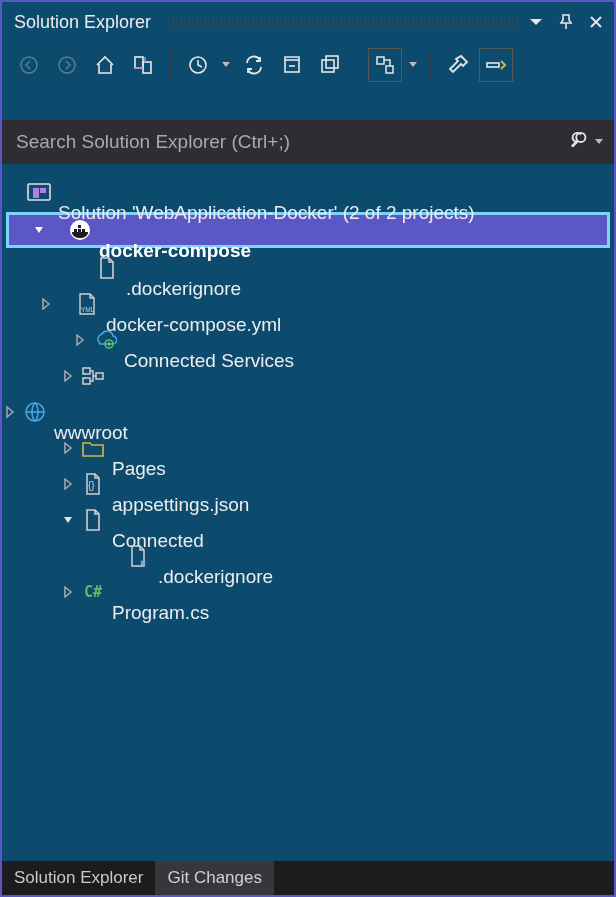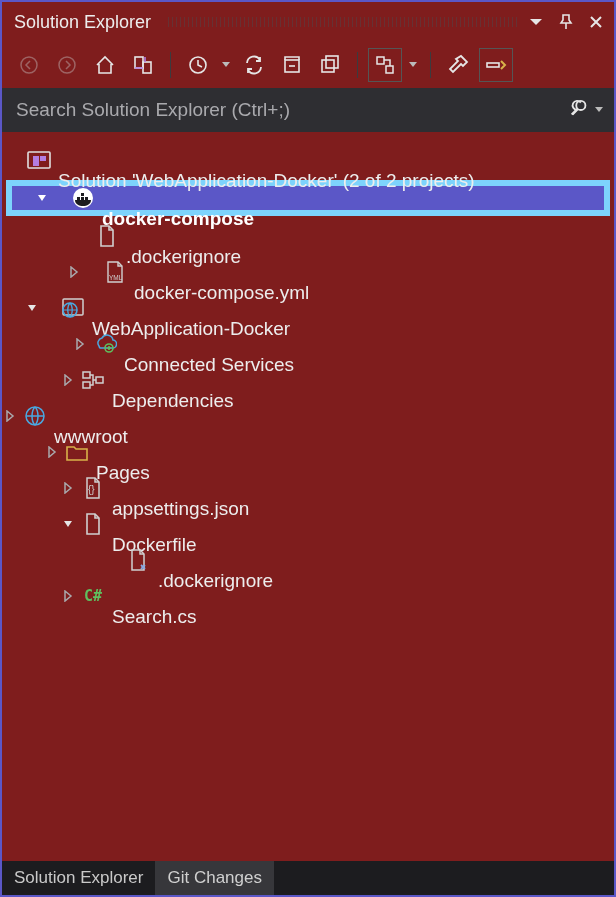--- a/index.html
+++ b/index.html
@@ -4,21 +4,21 @@
 <style>
   * { box-sizing: border-box; margin: 0; padding: 0; }
   html, body { width: 616px; height: 897px; overflow: hidden; }
   body {
     font-family: "Segoe UI", Arial, sans-serif;
     background: #ffffff;
   }
   .panel {
     width: 616px;
     height: 897px;
-    background: #7f1d1d;
+    background: #0c4a6e;
     border: 2px solid #5b57c7;
     display: flex;
     flex-direction: column;
     color: #ededed;
   }
   .titlebar {
     display: flex;
     align-items: center;
     height: 40px;
     padding: 0 8px 0 12px;
@@ -52,20 +52,21 @@
   .tdrop {
     width: 14px; display:flex; align-items:center; justify-content:center; color:#bbb;
   }
   .tsep {
     width: 1px; height: 26px; background: #3b3b3f; margin: 0 6px;
   }
   .searchbar {
     display: flex; align-items: center; height: 44px;
     background: #2e2e32;
     padding: 0 10px 0 14px;
+    margin-top: 32px;
   }
   .searchbar input {
     flex: 1;
     background: transparent; border: 0; outline: 0;
     color: #c9c9c9; font-size: 19px;
     font-family: inherit;
   }
   .searchbar input::placeholder { color: #a9a9ad; }
   .searchbar .mag { color: #e6e6e6; display:flex; align-items:center; }
   .tree {
@@ -85,21 +86,21 @@
     display: flex; align-items: center; justify-content: center;
     margin-right: 4px;
   }
   .row .iconslot {
     width: 26px; height: 26px;
     display: flex; align-items: center; justify-content: center;
     margin-right: 6px;
   }
   .row.selected {
     background: #5b57c7;
-    border: 6px solid #7dd3fc;
+    border: 3px solid #7dd3fc;
     color: #ffffff;
     font-weight: 600;
   }
   .row.selected .label { color: #ffffff; }
   .label { color: #ededed; margin-top: 42px; }
   .bottomtabs {
     display: flex;
     height: 34px;
     background: #1c1c1f;
   }
@@ -276,53 +277,37 @@
     <div class="row" style="padding-left:92px">
       <span class="iconslot">
         <svg width="18" height="22" viewBox="0 0 18 22" fill="none" stroke="#d0d0d0" stroke-width="1.6">
             <path d="M3 1h8l4 4v16H3z"></path>
             <path d="M11 1v4h4"></path>
           </svg>
       </span>
       <span class="label">.dockerignore</span>
     </div>
 
-    <div class="row" style="padding-left:64px">
+    <div class="row" style="padding-left:36px">
       <span class="arrow">
         <svg viewBox="0 0 12 12">
             <path d="M3 1 L9 6 L3 11 Z" fill="none" stroke="#a9a9ad" stroke-width="1.5"></path>
           </svg>
       </span>
       <span style="width:16px"></span>
       <span class="iconslot">
         <svg width="20" height="22" viewBox="0 0 20 22" fill="none" stroke="#d0d0d0" stroke-width="1.4">
           <path d="M3 1h10l4 4v16H3z"></path>
             <path d="M13 1v4h4"></path>
           <text x="4" y="19" font-size="6.5" fill="#d0d0d0" stroke="none" font-family="Arial">YML</text>
         </svg>
       </span>
       <span class="label">docker-compose.yml</span>
     </div>
 
-    <div class="row" style="padding-left:22px">
-      <span class="arrow">
-        <svg viewBox="0 0 12 12">
-            <path d="M2 3 L10 3 L6 9 Z" fill="#e6e6e6"></path>
-          </svg>
-      </span>
-      <span style="width:16px"></span>
-      <span class="iconslot">
-        <svg width="24" height="22" viewBox="0 0 24 22" fill="none">
-          <rect x="2" y="2" width="20" height="16" rx="1" stroke="#d0d0d0" stroke-width="1.5"></rect>
-          <circle cx="9" cy="13" r="7" fill="none" stroke="#4aa8e0" stroke-width="1.6"></circle>
-          <path d="M2 13h14M9 6c3 3 3 11 0 14M9 6c-3 3-3 11 0 14" stroke="#4aa8e0" stroke-width="1.2"></path>
-        </svg>
-      </span>
-      <span class="label">WebApplication-Docker</span>
-    </div>
 
     <div class="row" style="padding-left:70px">
       <span class="arrow">
         <svg viewBox="0 0 12 12">
             <path d="M3 1 L9 6 L3 11 Z" fill="none" stroke="#a9a9ad" stroke-width="1.5"></path>
           </svg>
       </span>
       <span class="iconslot">
         <svg width="24" height="20" viewBox="0 0 24 20" fill="none">
           <path d="M6 12a5 5 0 0 1 3-8 6 6 0 0 1 11 2 4 4 0 0 1-1 8H7a4 4 0 0 1-1-2z" stroke="#4aa8e0" stroke-width="1.5"></path>
@@ -340,40 +325,39 @@
           </svg>
       </span>
       <span class="iconslot">
         <svg width="24" height="20" viewBox="0 0 24 20" fill="none" stroke="#d0d0d0" stroke-width="1.5">
           <rect x="2" y="2" width="7" height="6"></rect>
             <rect x="2" y="12" width="7" height="6"></rect>
             <rect x="15" y="7" width="7" height="6"></rect>
           <path d="M9 5h3v10H9M12 10h3"></path>
         </svg>
       </span>
-      <span class="label">Dependencies</span>
     </div>
 
 
     <div class="row" style="">
       <span class="arrow">
         <svg viewBox="0 0 12 12">
             <path d="M3 1 L9 6 L3 11 Z" fill="none" stroke="#a9a9ad" stroke-width="1.5"></path>
           </svg>
       </span>
       <span class="iconslot">
         <svg width="22" height="22" viewBox="0 0 22 22" fill="none" stroke="#4aa8e0" stroke-width="1.5">
           <circle cx="11" cy="11" r="9"></circle>
             <path d="M2 11h18M11 2c4 4 4 14 0 18M11 2c-4 4-4 14 0 18"></path>
         </svg>
       </span>
       <span class="label">wwwroot</span>
     </div>
 
-    <div class="row" style="padding-left:42px">
+    <div class="row" style="padding-left:58px">
       <span class="arrow">
         <svg viewBox="0 0 12 12">
             <path d="M3 1 L9 6 L3 11 Z" fill="none" stroke="#a9a9ad" stroke-width="1.5"></path>
           </svg>
       </span>
       <span class="iconslot">
         <svg width="24" height="20" viewBox="0 0 24 20" fill="none" stroke="#d9b24a" stroke-width="1.6">
           <path d="M2 5h7l2 2h11v11H2z"></path>
         </svg>
       </span>
@@ -401,21 +385,21 @@
         <svg viewBox="0 0 12 12">
             <path d="M2 3 L10 3 L6 9 Z" fill="#e6e6e6"></path>
           </svg>
       </span>
       <span class="iconslot">
         <svg width="18" height="22" viewBox="0 0 18 22" fill="none" stroke="#d0d0d0" stroke-width="1.6">
             <path d="M3 1h8l4 4v16H3z"></path>
             <path d="M11 1v4h4"></path>
           </svg>
       </span>
-      <span class="label">Dockerfile</span>
+      <span class="label">Connected</span>
     </div>
 
     <div class="row" style="padding-left:124px">
       <span class="iconslot">
         <svg width="20" height="22" viewBox="0 0 20 22" fill="none" stroke="#d0d0d0" stroke-width="1.5">
           <path d="M3 1h8l4 4v16H3z"></path>
             <path d="M11 1v4h4"></path>
           <path d="M12 16l4 4M16 16l-4 4" stroke="#8aa8e0" stroke-width="1.8"></path>
         </svg>
       </span>
@@ -424,21 +408,21 @@
 
     <div class="row" style="padding-left:58px">
       <span class="arrow">
         <svg viewBox="0 0 12 12">
             <path d="M3 1 L9 6 L3 11 Z" fill="none" stroke="#a9a9ad" stroke-width="1.5"></path>
           </svg>
       </span>
       <span class="iconslot">
         <span style="color:#5fbf5f; font-weight:600; font-size:15px; font-family:Consolas,monospace">C#</span>
       </span>
-      <span class="label">Search.cs</span>
+      <span class="label">Program.cs</span>
     </div>
 
   </div>
 
   <div class="bottomtabs">
     <div class="tab">Solution Explorer</div>
     <div class="tab inactive">Git Changes</div>
   </div>
 
 </div>

